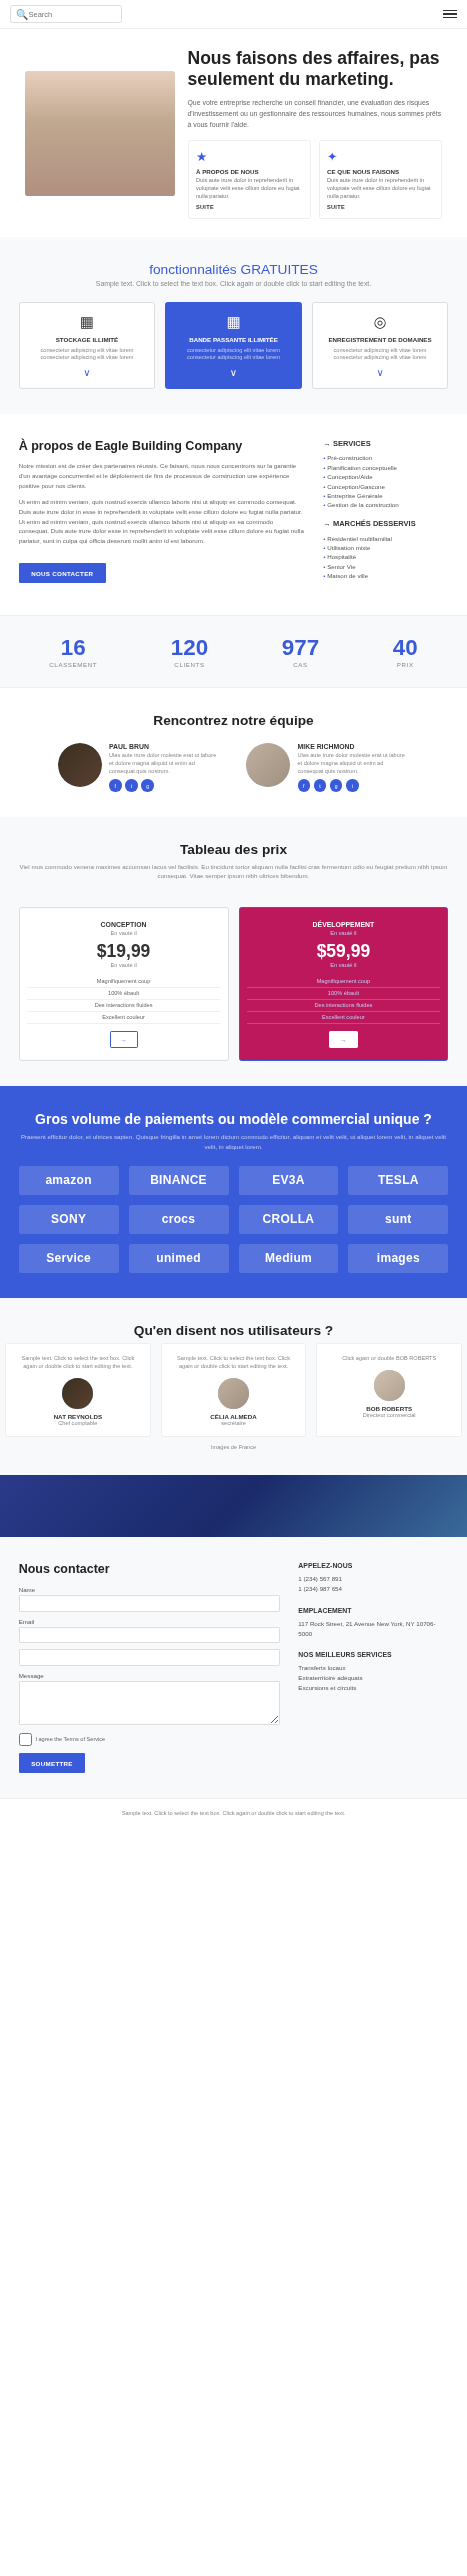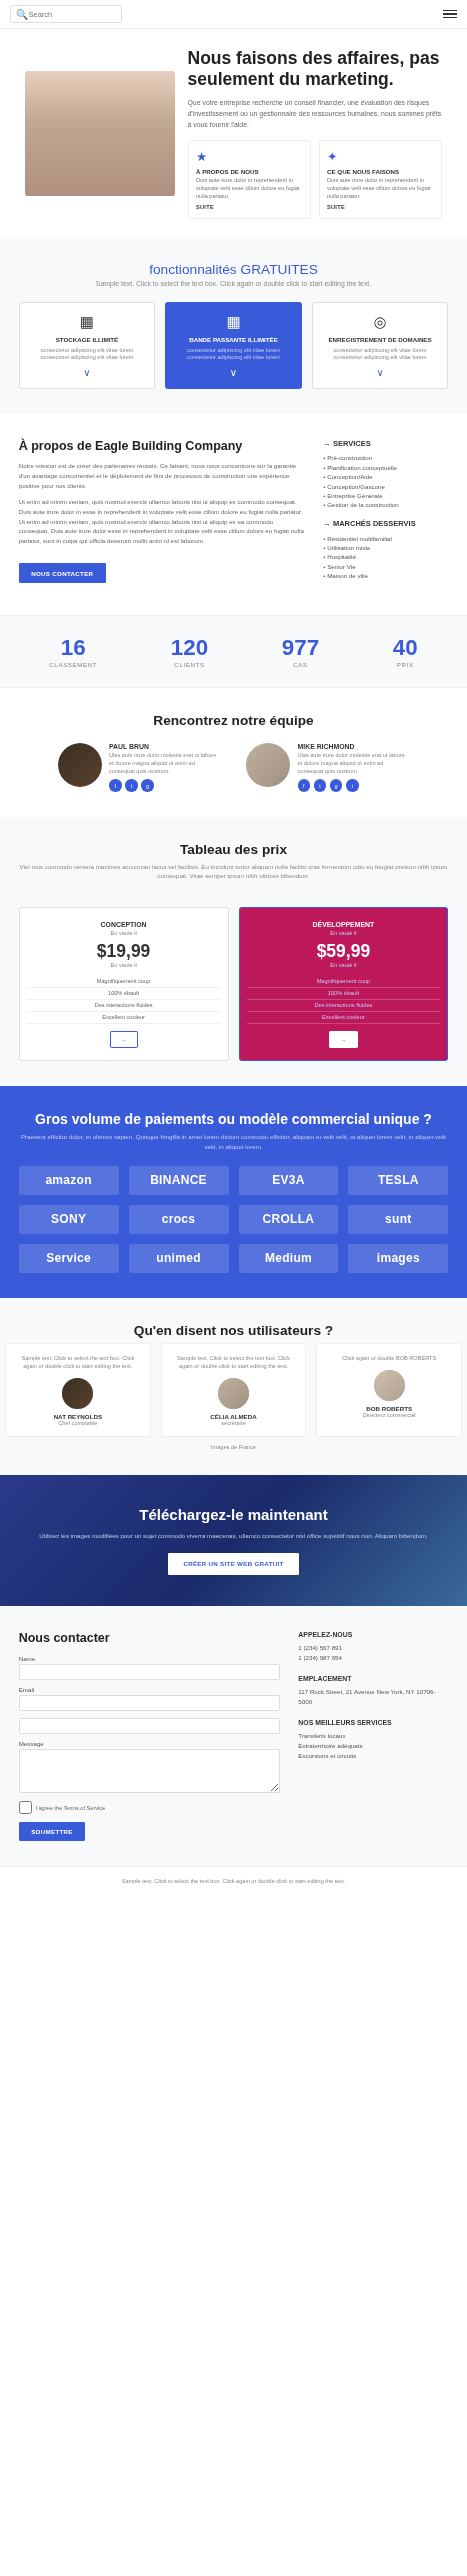--- a/index.html
+++ b/index.html
@@ -364,25 +364,20 @@
       </div>
       <div class="testimonial-name">BOB ROBERTS</div>
       <div class="testimonial-role">Directeur commercial</div>
     </div>
   </div>
   <p class="testimonials-footer">Images de France</p>
 </section>
 
 <section class="download-section">
   <div class="download-bg"></div>
-  <div class="download-content">
-    <h2>Téléchargez-le maintenant</h2>
-    <p class="download-desc">Utilisez les images modifiées pour un sujet commodo viverra maecenas, ullamco consectetur nisl office supétitif nous nun. Aliquam bibendum.</p>
-    <button class="btn-white">CRÉER UN SITE WEB GRATUIT</button>
-  </div>
 </section>
 
 <section class="contact-section">
   <div class="contact-form">
     <h2>Nous contacter</h2>
     <div class="form-group">
       <label>Name</label>
       <input type="text" style="">
     </div>
     <div class="form-group">

